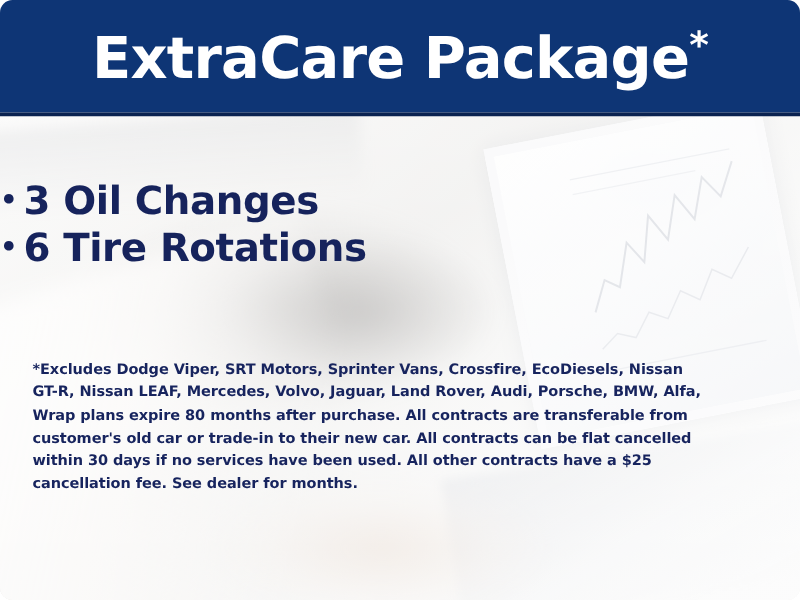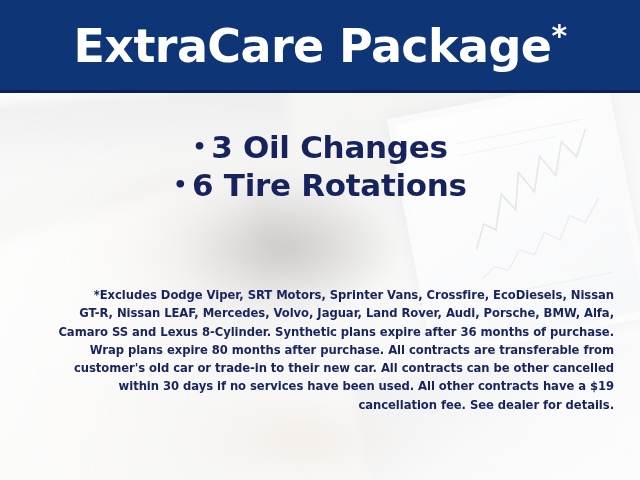--- a/index.html
+++ b/index.html
@@ -10,20 +10,21 @@
   body {
     font-family: "Liberation Sans", sans-serif;
   }
 
   #ad-banner {
     position: relative;
     width: 640px;
     height: 480px;
     overflow: hidden;
     background: #f2f2f0;
+    border-radius: 10px;
   }
 
   
   .bg-photo {
     position: absolute;
     inset: 0;
     overflow: hidden;
   }
   .bg-photo .layer {
     position: absolute;
@@ -133,23 +134,22 @@
     width: 640px;
     height: 3px;
     background: #0a2250;
     z-index: 5;
   }
 
   
   .bullets {
     position: absolute;
     left: 0;
-    top: 128px;
-    width: 640px;
-    text-align: center;
+    top: 142px;
+    width: 640px;
     z-index: 4;
   }
   .bullet-line {
     color: #16235c;
     font-size: 31px;
     font-weight: bold;
     line-height: 38px;
     letter-spacing: -0.3px;
     white-space: nowrap;
     font-family: "DejaVu Sans", sans-serif;
@@ -159,21 +159,21 @@
     vertical-align: 4px;
     margin-right: 5px;
   }
 
   
   .fineprint {
     position: absolute;
     left: 26px;
     top: 286px;
     width: 588px;
-    text-align: right;
+    text-align: left;
     z-index: 4;
   }
   .fineprint p {
     margin: 0;
     color: #17245e;
     font-size: 11.6px;
     font-weight: bold;
     line-height: 18.3px;
     letter-spacing: -0.05px;
     font-family: "DejaVu Sans", sans-serif;
@@ -219,20 +219,19 @@
       <span class="dot">•</span><span>3 Oil Changes</span>
     </div>
     <div class="bullet-line">
       <span class="dot">•</span><span>6 Tire Rotations</span>
     </div>
   </div>
 
   <div class="fineprint">
     <p>*Excludes Dodge Viper, SRT Motors, Sprinter Vans, Crossfire, EcoDiesels, Nissan</p>
     <p>GT-R, Nissan LEAF, Mercedes, Volvo, Jaguar, Land Rover, Audi, Porsche, BMW, Alfa,</p>
-    <p>Camaro SS and Lexus 8-Cylinder. Synthetic plans expire after 36 months of purchase.</p>
     <p>Wrap plans expire 80 months after purchase. All contracts are transferable from</p>
-    <p>customer's old car or trade-in to their new car. All contracts can be other cancelled</p>
-    <p>within 30 days if no services have been used. All other contracts have a $19</p>
-    <p>cancellation fee. See dealer for details.</p>
+    <p>customer's old car or trade-in to their new car. All contracts can be flat cancelled</p>
+    <p>within 30 days if no services have been used. All other contracts have a $25</p>
+    <p>cancellation fee. See dealer for months.</p>
   </div>
 
 </div>
 
 </body></html>

